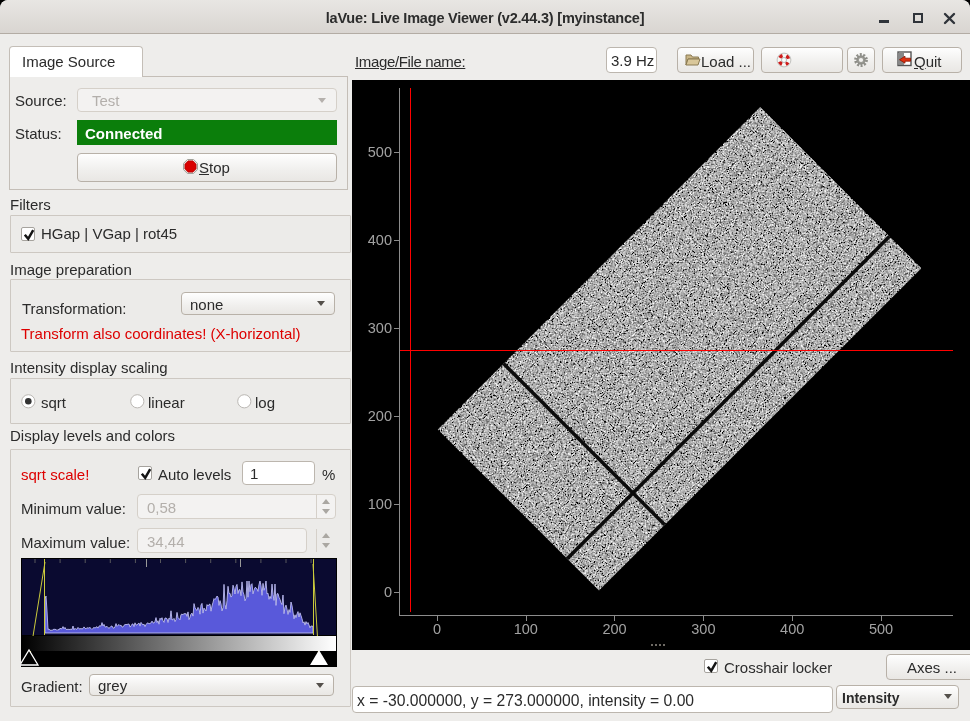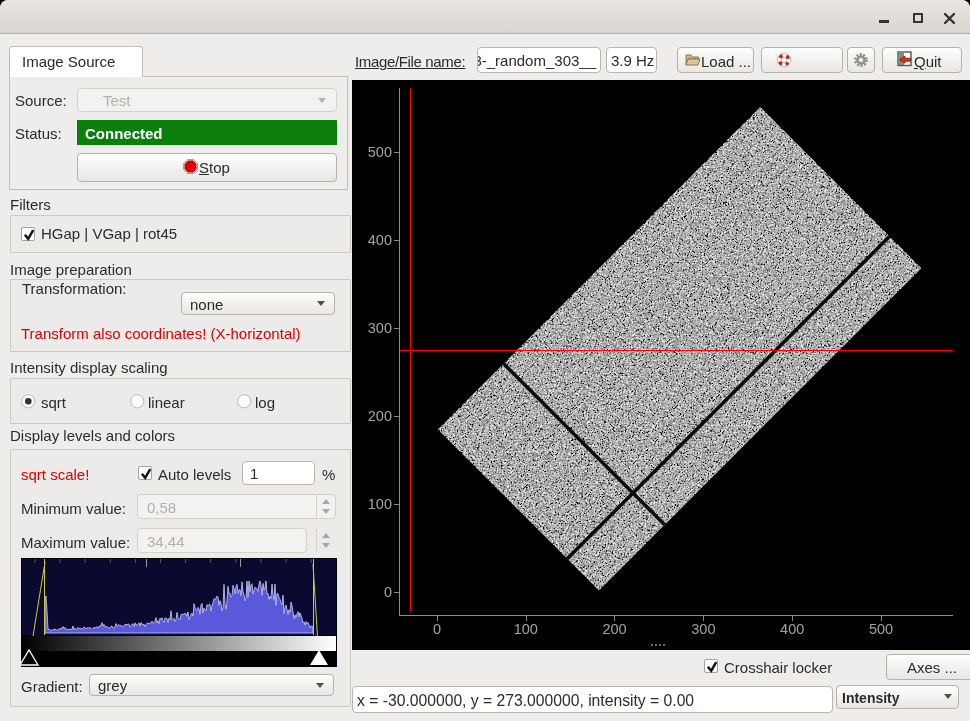--- a/index.html
+++ b/index.html
@@ -15,34 +15,35 @@
 .entry-dis { position:absolute; background:#f3f2f1; border:1px solid #d5d0c9; border-radius:4px; font-size:15px; color:#b3afab; }
 .combo-arrow { position:absolute; width:0; height:0; border-left:4px solid transparent; border-right:4px solid transparent; border-top:5px solid #54504b; }
 .red { color:#dd0000; }
 .cb { position:absolute; width:14px; height:14px; background:#fff; border:1px solid #a6a39e; border-radius:2px; }
 .cb svg { position:absolute; left:0px; top:0px; }
 </style>
 </head>
 <body>
 <div id="win">
   <div id="titlebar">
+    <div id="title">laVue: Live Image Viewer (v2.44.3) [myinstance]</div>
     <div class="abs" style="left:879px;top:20px;width:10px;height:2.5px;background:#30343a;"></div>
     <div class="abs" style="left:913px;top:13px;width:10px;height:10px;border:2px solid #30343a;"></div>
     <svg class="abs" style="left:943px;top:12px;" width="13" height="13">
         <path d="M2 2 L11 11 M11 2 L2 11" stroke="#30343a" stroke-width="2.4" stroke-linecap="round"></path>
       </svg>
   </div>
 
   <div class="abs" style="left:9px;top:76px;width:339px;height:114px;background:#eeedeb;border:1px solid #c4beb7;"></div>
   <div class="abs" style="left:9px;top:46px;width:134px;height:31px;background:#fff;border:1px solid #c4beb7;border-bottom:none;border-radius:4px 4px 0 0;"></div>
   <div class="lbl" style="left:22px;top:53px;">Image Source</div>
 
   <div class="lbl" style="left:15px;top:92px;">Source:</div>
   <div class="entry-dis" style="left:77px;top:88px;width:260px;height:24px;">
-      <span style="position:absolute;left:25px;top:3px;">Test</span>
+      <span style="position:absolute;left:14px;top:3px;">Test</span>
     </div>
   <div class="combo-arrow" style="left:318px;top:98px;border-top-color:#b5b1ad;"></div>
 
   <div class="lbl" style="left:15px;top:125px;">Status:</div>
   <div class="abs" style="left:77px;top:120px;width:260px;height:25px;background:#0b7e0b;"></div>
   <div class="lbl" style="left:85px;top:125px;color:#fff;font-weight:bold;">Connected</div>
 
   <div class="btn" style="left:77px;top:153px;width:260px;height:29px;"></div>
   <svg class="abs" style="left:183px;top:159px;" width="15" height="15">
       <polygon points="4.4,0.5 10.6,0.5 14.5,4.4 14.5,10.6 10.6,14.5 4.4,14.5 0.5,10.6 0.5,4.4" fill="none" stroke="#a2a29a" stroke-width="1"></polygon>
@@ -54,21 +55,21 @@
   <div class="frame" style="left:10px;top:215px;width:341px;height:38px;"></div>
   <div class="cb" style="left:21px;top:227px;">
       <svg width="14" height="14">
         <path d="M2.8 6.8 L6.2 10.8 L11.2 2.2" stroke="#151515" stroke-width="2.5" fill="none"></path>
       </svg>
     </div>
   <div class="lbl" style="left:41px;top:225px;">HGap | VGap | rot45</div>
 
   <div class="lbl" style="left:10px;top:261px;">Image preparation</div>
   <div class="frame" style="left:10px;top:279px;width:341px;height:73px;"></div>
-  <div class="lbl" style="left:22px;top:280px;">Transformation:</div>
+  <div class="lbl" style="left:22px;top:300px;">Transformation:</div>
   <div class="btn" style="left:181px;top:292px;width:154px;height:23px;"></div>
   <div class="lbl" style="left:190px;top:296px;">none</div>
   <div class="combo-arrow" style="left:317px;top:301px;"></div>
   <div class="lbl red" style="left:21px;top:325px;">Transform also coordinates! (X-horizontal)</div>
 
   <div class="lbl" style="left:10px;top:359px;">Intensity display scaling</div>
   <div class="frame" style="left:10px;top:378px;width:341px;height:46px;"></div>
   <svg class="abs" style="left:21px;top:394px;" width="15" height="15">
       <circle cx="7.3" cy="7.3" r="6.6" fill="#fff" stroke="#bab7b3"></circle>
       <circle cx="7.3" cy="7.3" r="3.3" fill="#333"></circle>
@@ -148,23 +149,20 @@
       </defs>
     <polygon points="-1,107 17,107 8,92" fill="#000" stroke="#fff" stroke-width="1.3"></polygon>
     <polygon points="289,107 307,107 298,92" fill="#fff"></polygon>
   </svg>
   <div class="lbl" style="left:21px;top:678px;">Gradient:</div>
   <div class="btn" style="left:89px;top:674px;width:245px;height:22px;"></div>
   <div class="lbl" style="left:98px;top:677px;">grey</div>
   <div class="combo-arrow" style="left:316px;top:683px;"></div>
 
   <div class="lbl" style="left:355px;top:53px;letter-spacing:-0.35px;text-decoration:underline;">Image/File name:</div>
-  <div class="entry" style="left:477px;top:47px;width:124px;height:26px;overflow:hidden;">
-      <span style="position:absolute;right:4px;top:4px;white-space:nowrap;">3-_random_303__</span>
-    </div>
   <div class="entry" style="left:606px;top:47px;width:51px;height:26px;">
       <span style="position:absolute;left:4px;top:4px;white-space:nowrap;">3.9 Hz</span>
     </div>
 
   <div class="btn" style="left:677px;top:47px;width:77px;height:26px;"></div>
   <svg class="abs" style="left:685px;top:52px;" width="16" height="16">
       <path d="M1 3 h5 l1.5 2 h6 v2 H3 L1 13 Z" fill="#c9b586" stroke="#8a7a52" stroke-width="1"></path>
       <path d="M3 7 h12 l-2 6 H1 Z" fill="#d9c79a" stroke="#8a7a52" stroke-width="1"></path>
     </svg>
   <div class="lbl" style="left:701px;top:53px;">Load ...</div>

